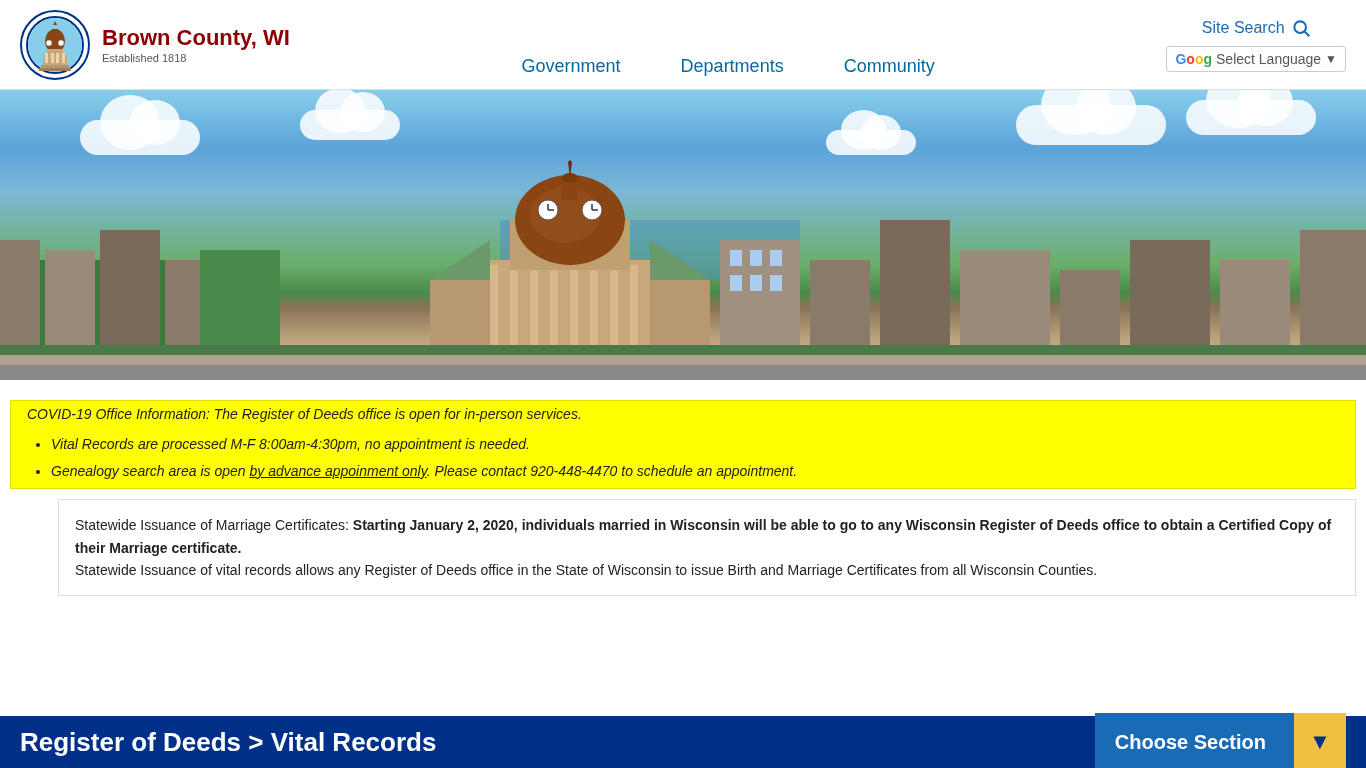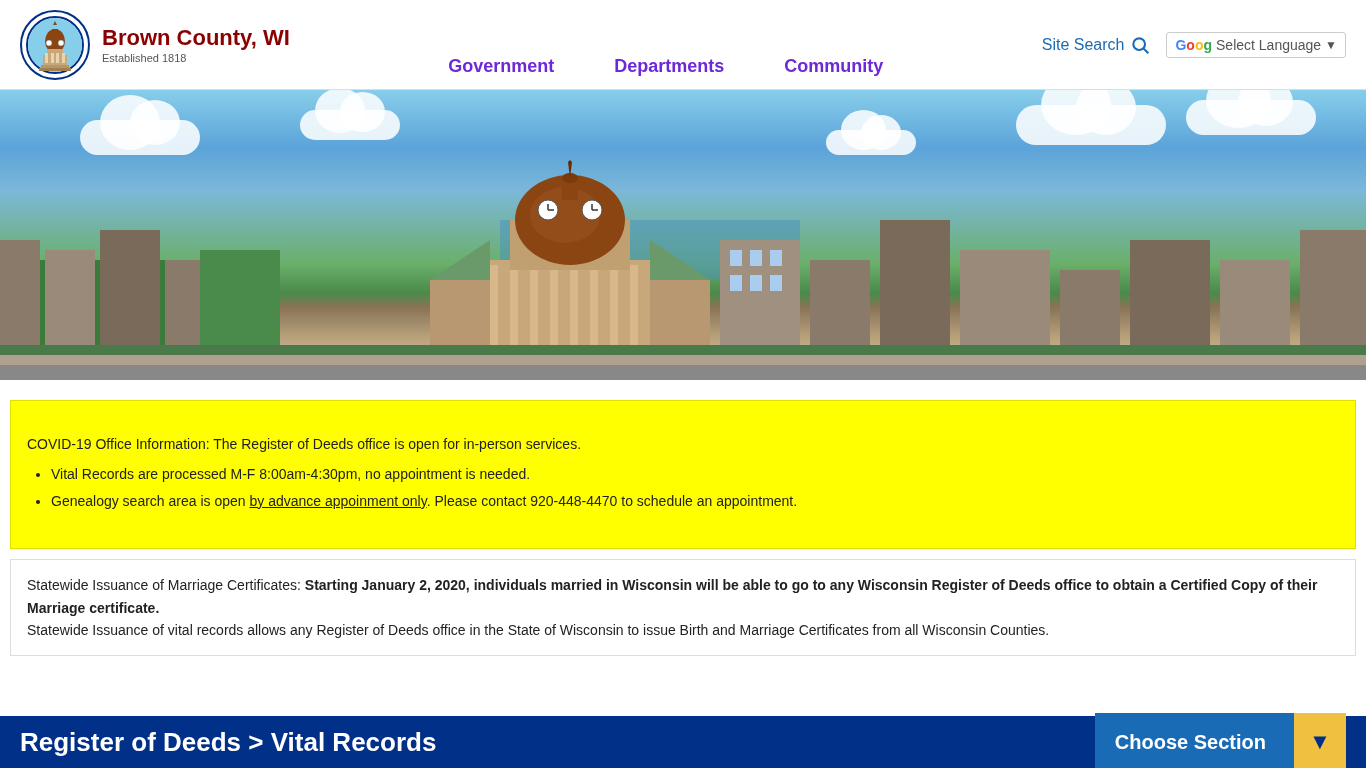--- a/index.html
+++ b/index.html
@@ -42,30 +42,31 @@
       font-size: 11px;
     }
     .nav-links {
       display: flex;
       gap: 60px;
       flex: 1;
       justify-content: center;
       align-items: center;
     }
     .nav-links a {
-      color: #6d28d9;
+      color: #0369a1;
       text-decoration: none;
       font-size: 18px;
-      font-weight: 700;
+      font-weight: 400;
       margin-top: 44px;
     }
     .header-right {
       display: flex;
       align-items: center;
-      gap: 16px;
+      gap: 8px;
+      flex-direction: column;
     }
     .site-search {
       display: flex;
       align-items: center;
       gap: 6px;
       color: #1a6bb5;
       font-size: 16px;
       cursor: pointer;
     }
     .search-icon-svg {
@@ -152,24 +153,25 @@
 
     
     .content-area {
       padding: 20px 10px 10px 10px;
     }
 
     
     .alert-yellow {
       background: #FFFF00;
       border: 1px solid #e0e000;
-      padding: 32px 16px;
+      padding: 2px 16px;
       margin-bottom: 10px;
       font-size: 14px;
       line-height: 1.6;
+      font-style: italic;
     }
     .alert-yellow p.main-text {
       margin-bottom: 8px;
       color: #222;
     }
     .alert-yellow ul {
       margin-left: 24px;
       color: #222;
     }
     .alert-yellow ul li {
@@ -182,20 +184,21 @@
 
     
     .info-box {
       background: #fff;
       border: 1px solid #ddd;
       padding: 14px 16px;
       font-size: 14px;
       line-height: 1.6;
       color: #222;
       margin-bottom: 10px;
+      margin-left: 48px;
     }
     .info-box .bold-text {
       font-weight: bold;
     }
 
     
     .footer-bar {
       position: fixed;
       bottom: 0;
       left: 0;

